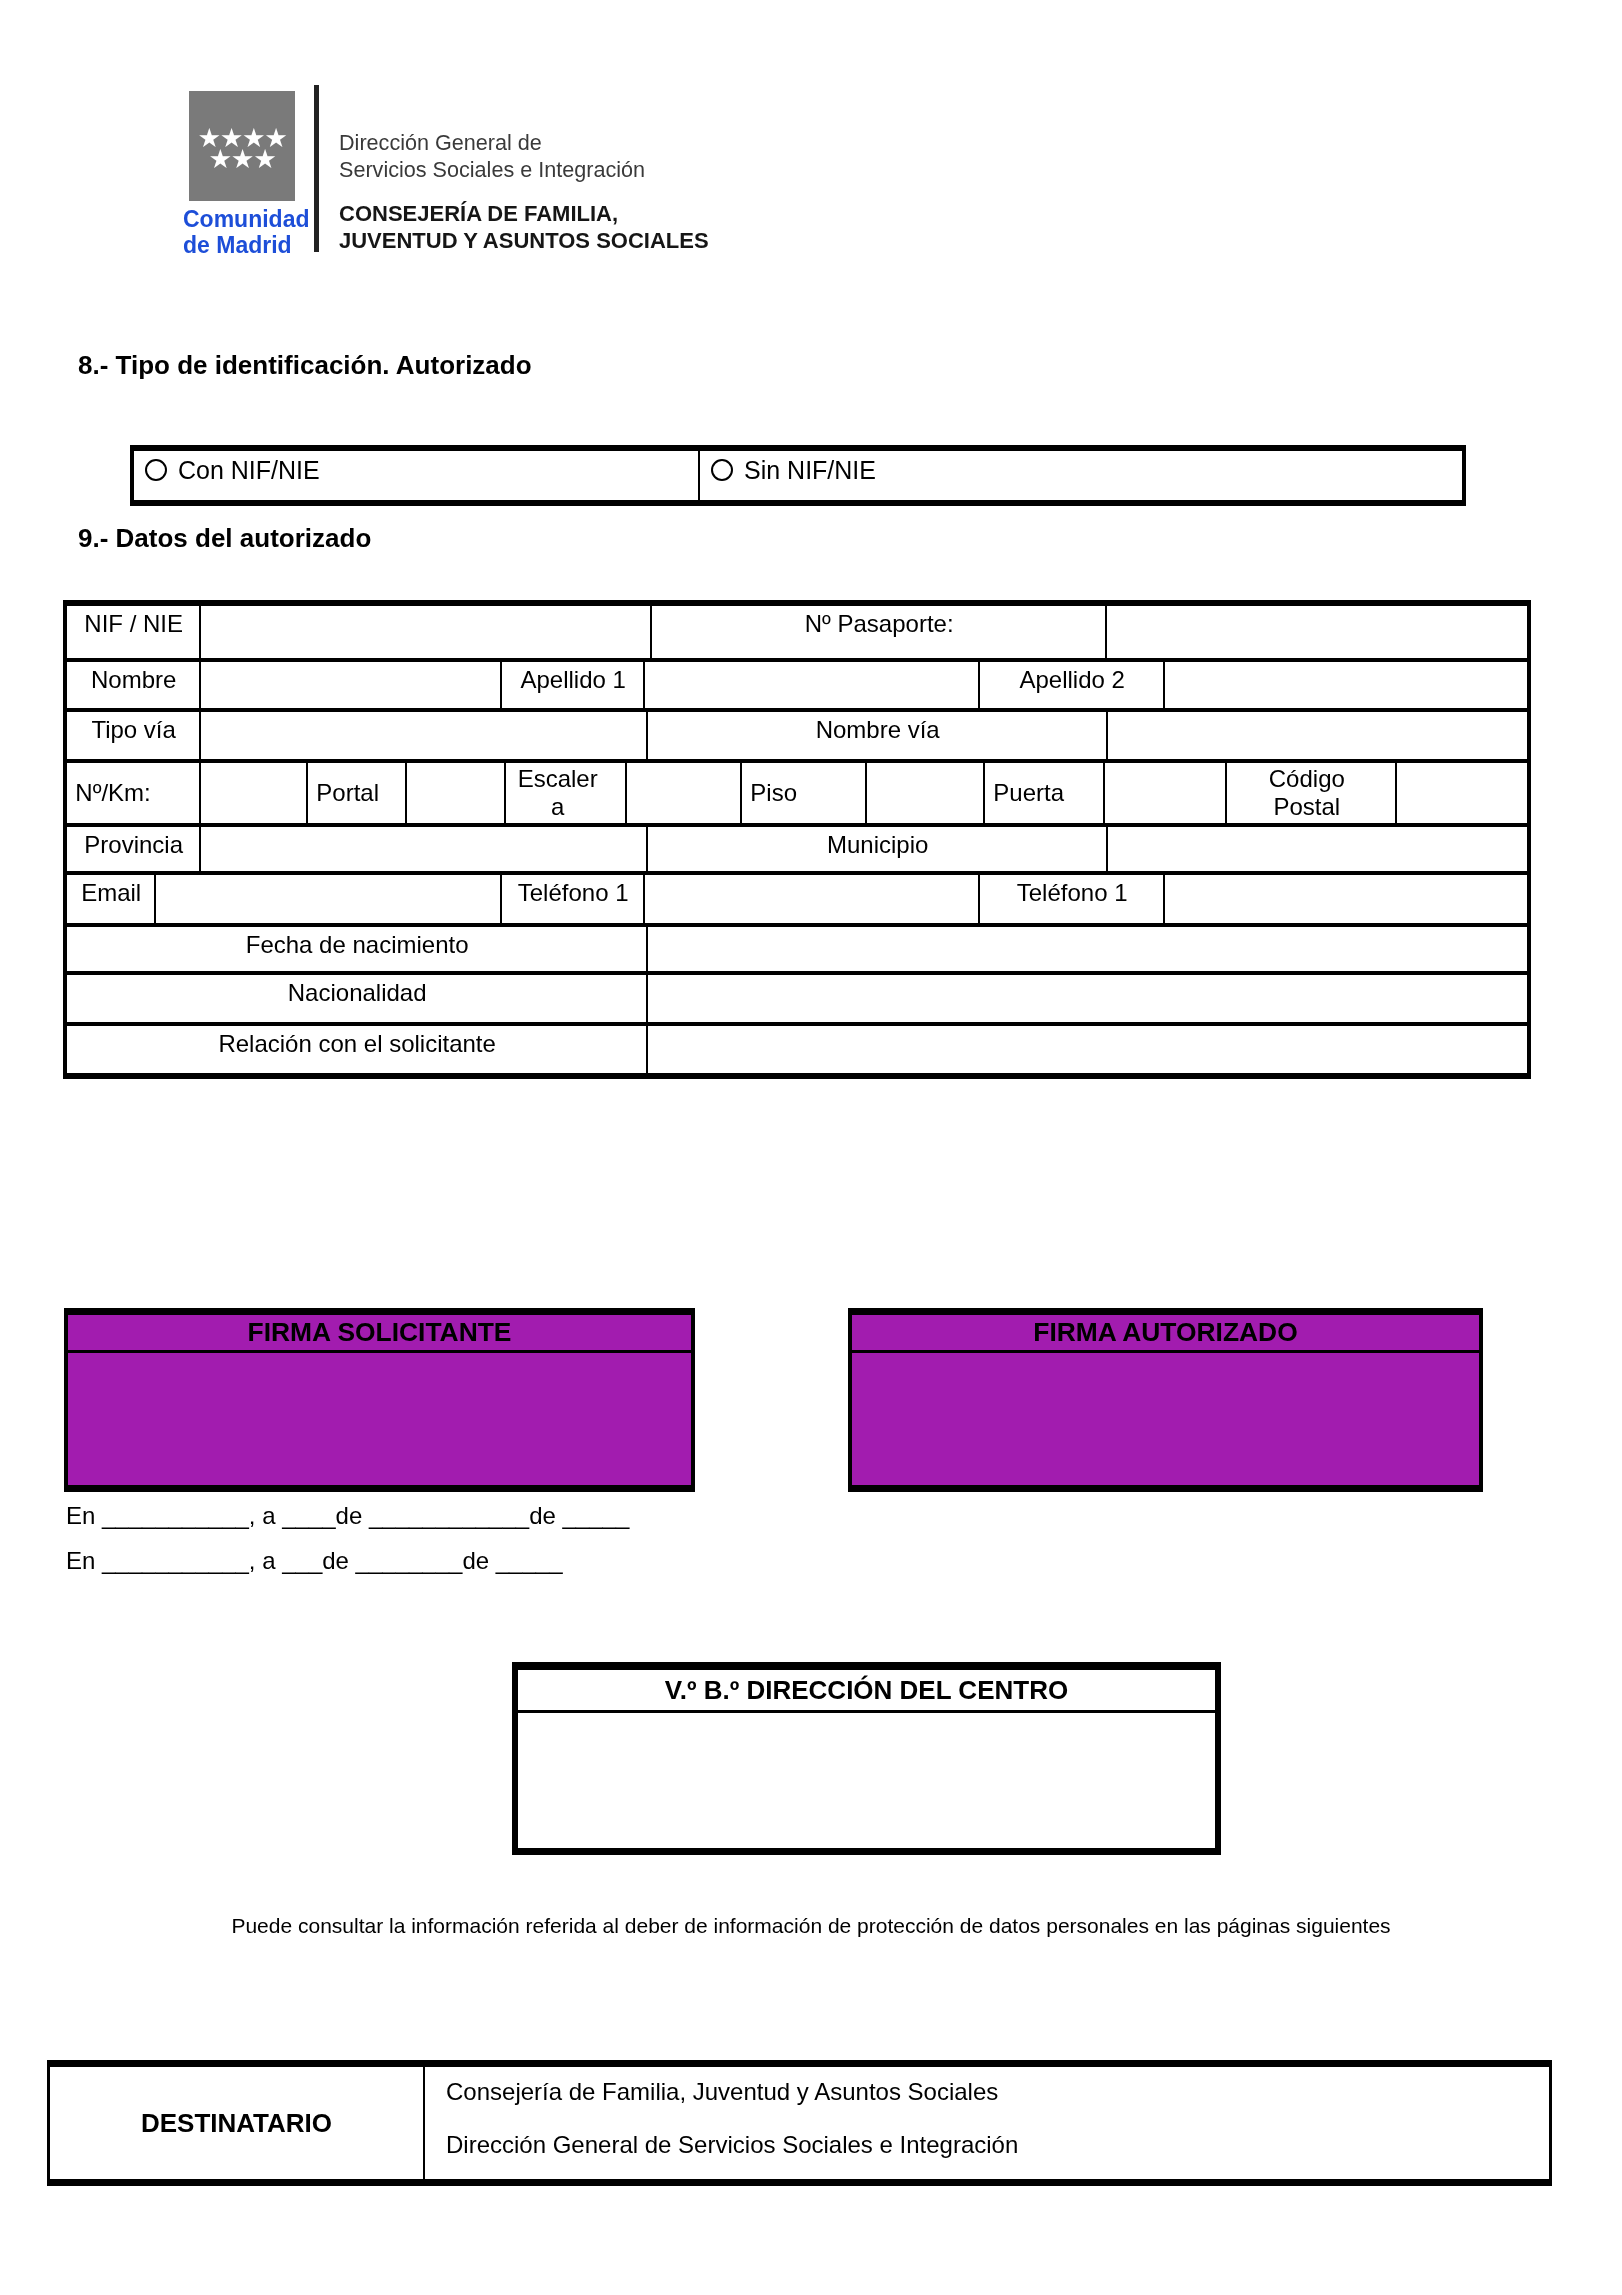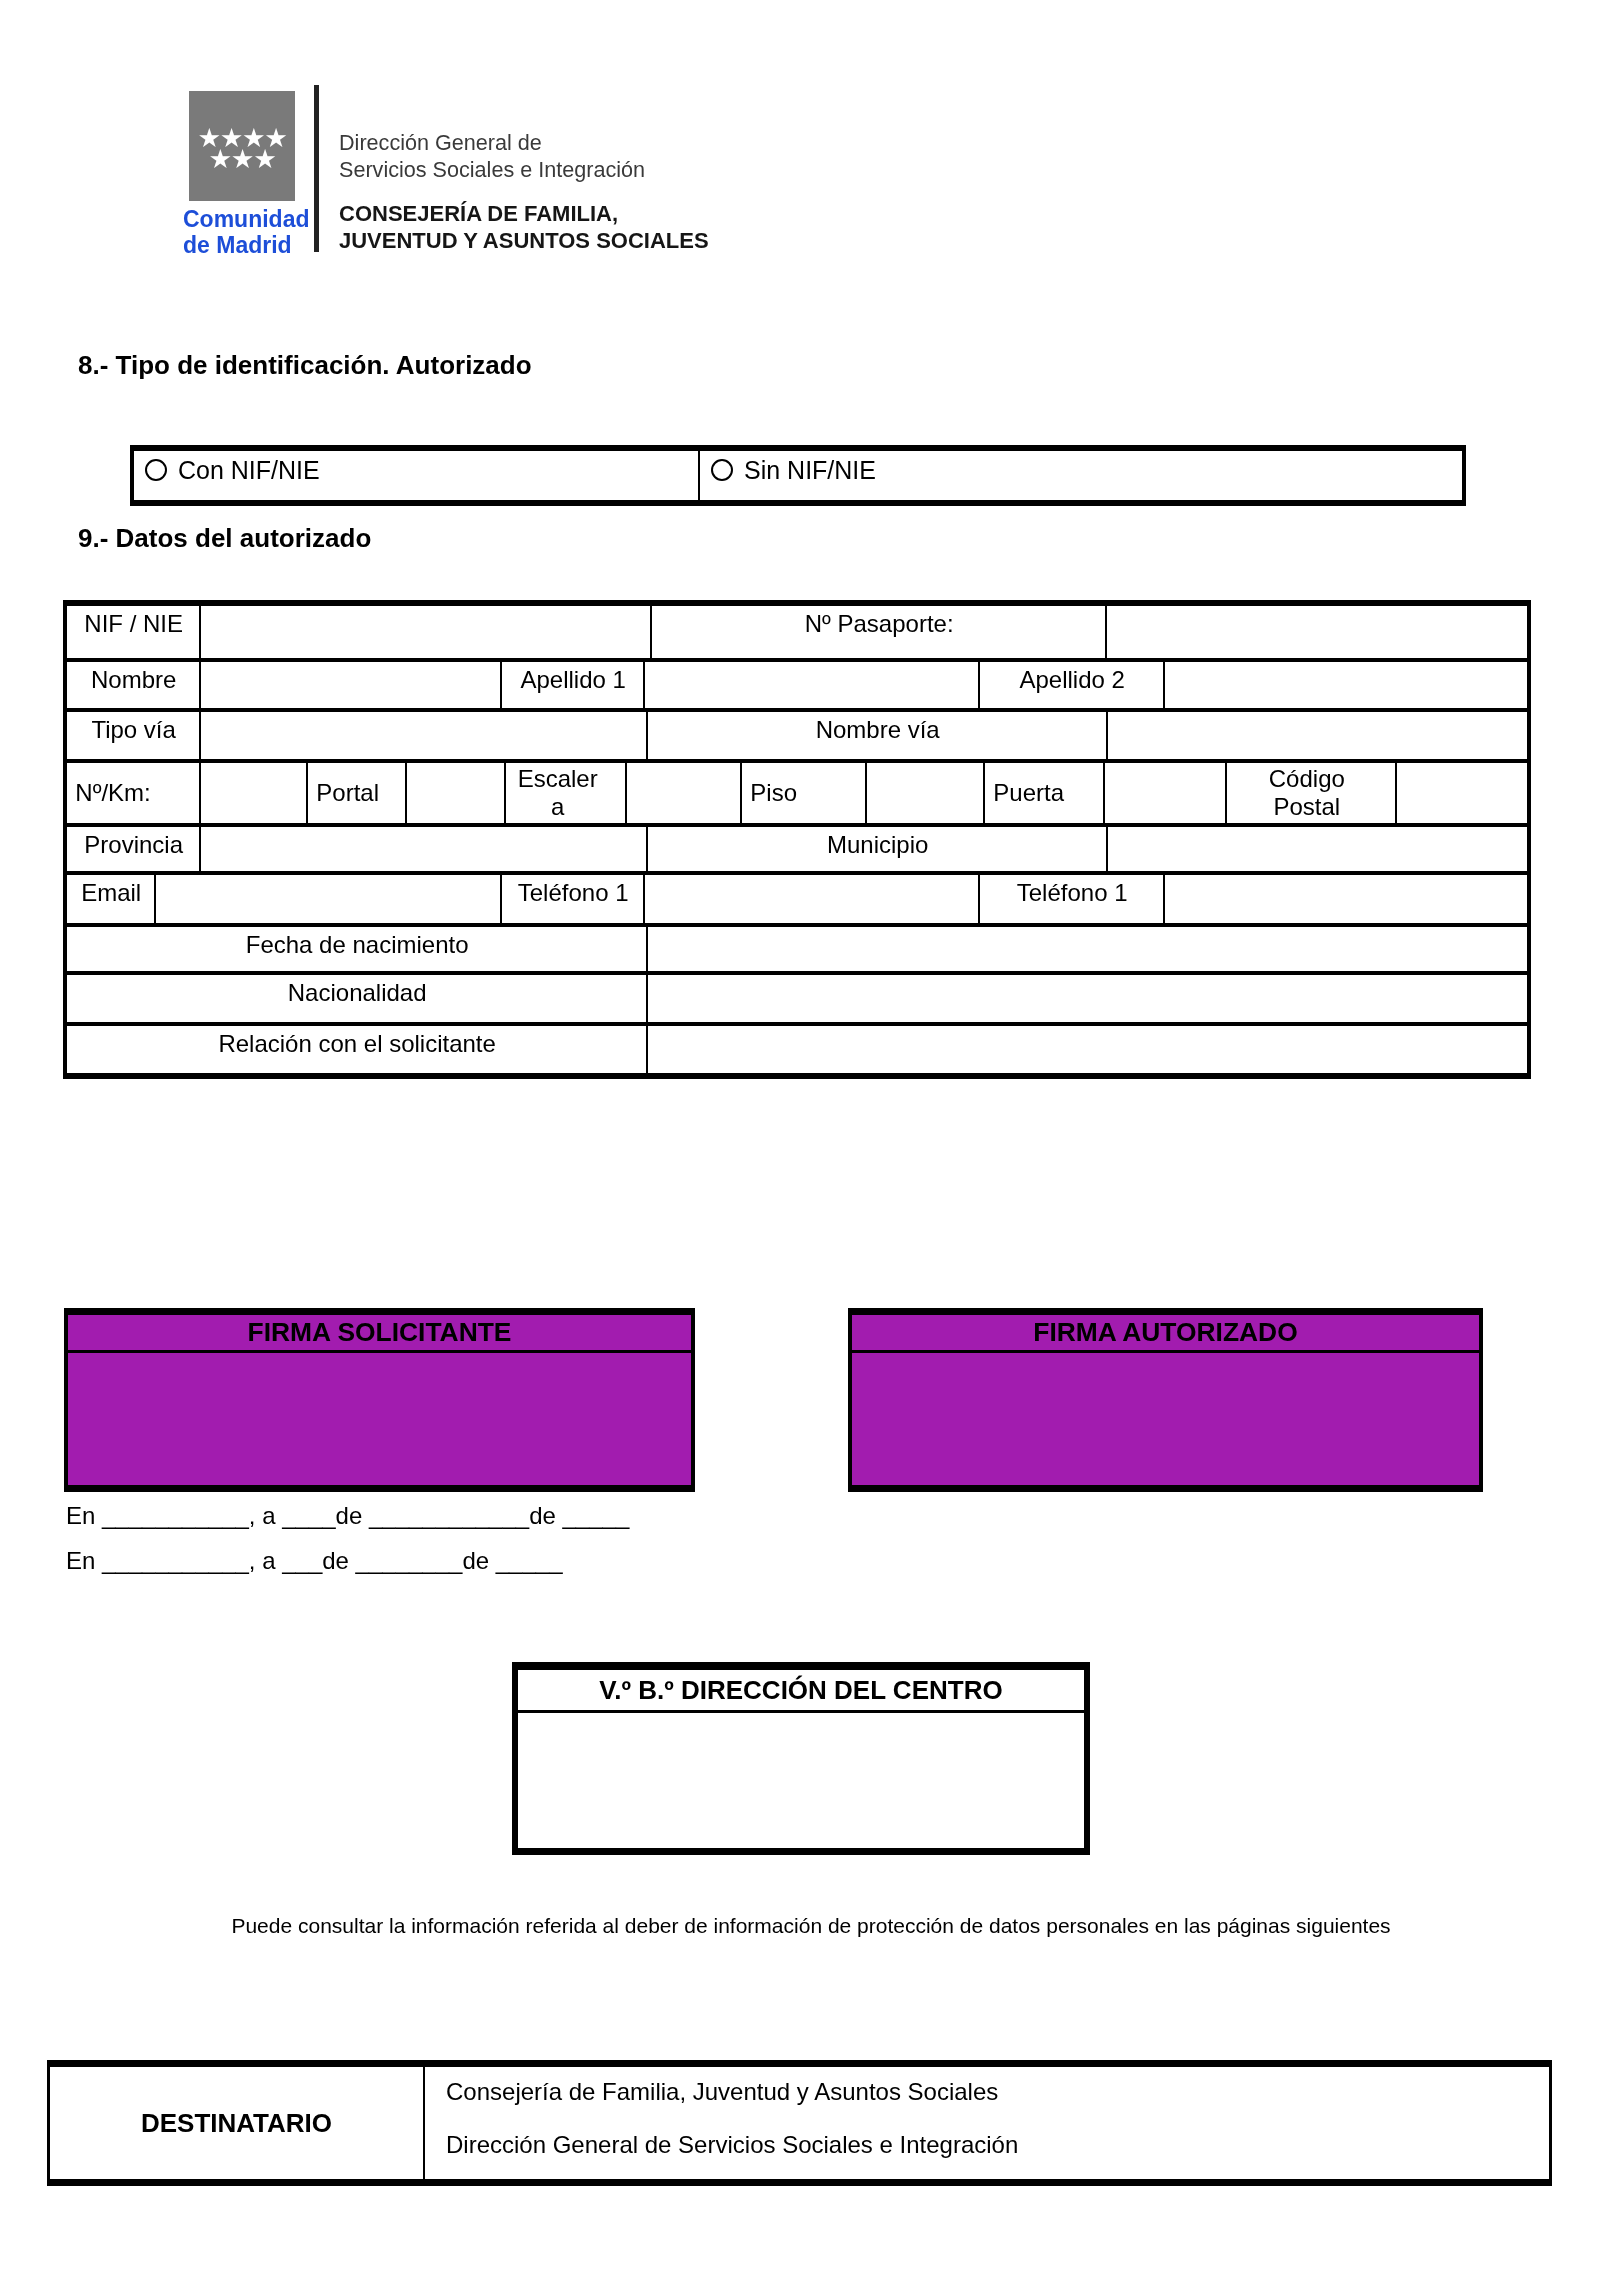--- a/index.html
+++ b/index.html
@@ -58,21 +58,21 @@
   .sighead{height:35px;border-bottom:3.5px solid #000;display:flex;align-items:center;justify-content:center;
     font-size:26.4px;font-weight:bold;}
   .sigarea{width:100%;height:calc(100% - 38px);}
 
   .dateline{left:66px;font-size:24px;line-height:31px;white-space:nowrap;}
   .dl1{top:1500px;}
   .dl2{top:1545px;}
 
   
   .vobo{
-    left:512px;top:1662px;width:578px;height:193px;box-sizing:border-box;
+    left:512px;top:1662px;width:709px;height:193px;box-sizing:border-box;
     border:6.3px solid #000;border-top-width:8.3px;border-bottom-width:7.7px;background:#fff;
   }
   .vobohead{height:40px;border-bottom:3.5px solid #000;display:flex;align-items:center;justify-content:center;
     font-size:26px;font-weight:bold;}
 
   
   .note{left:0;top:1914px;width:1622px;text-align:center;font-size:21px;}
 
   
   .dest{

